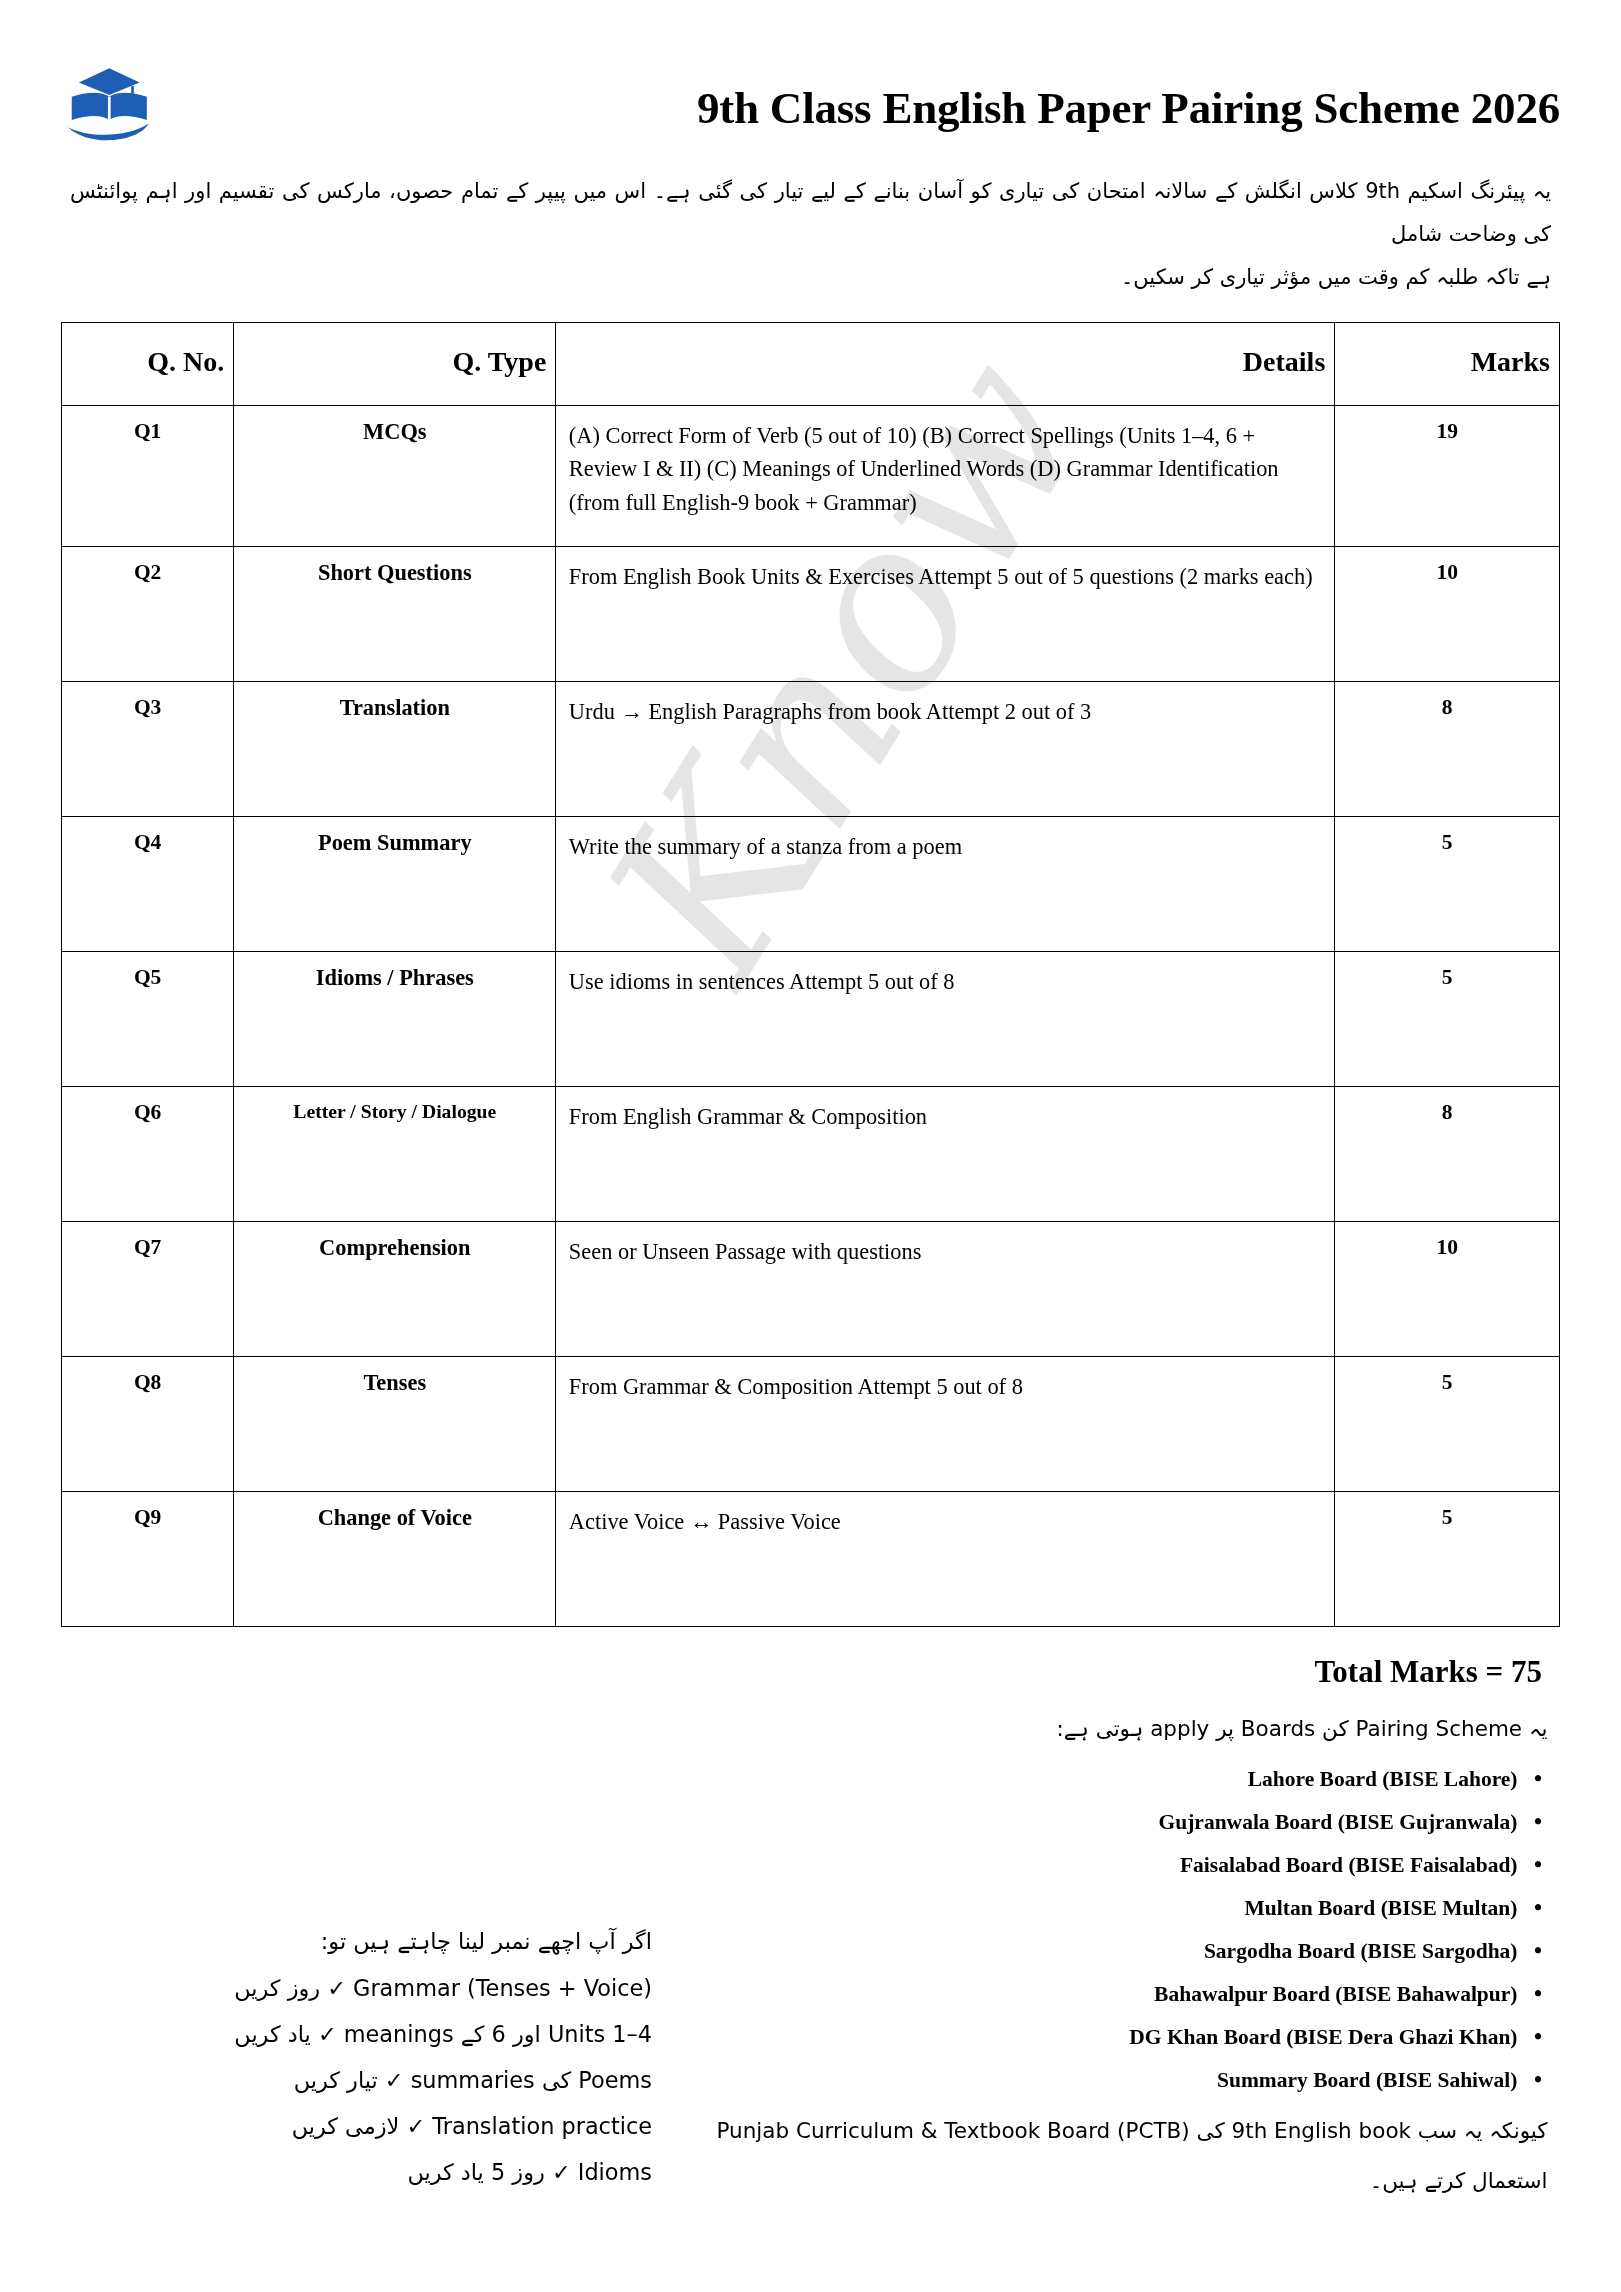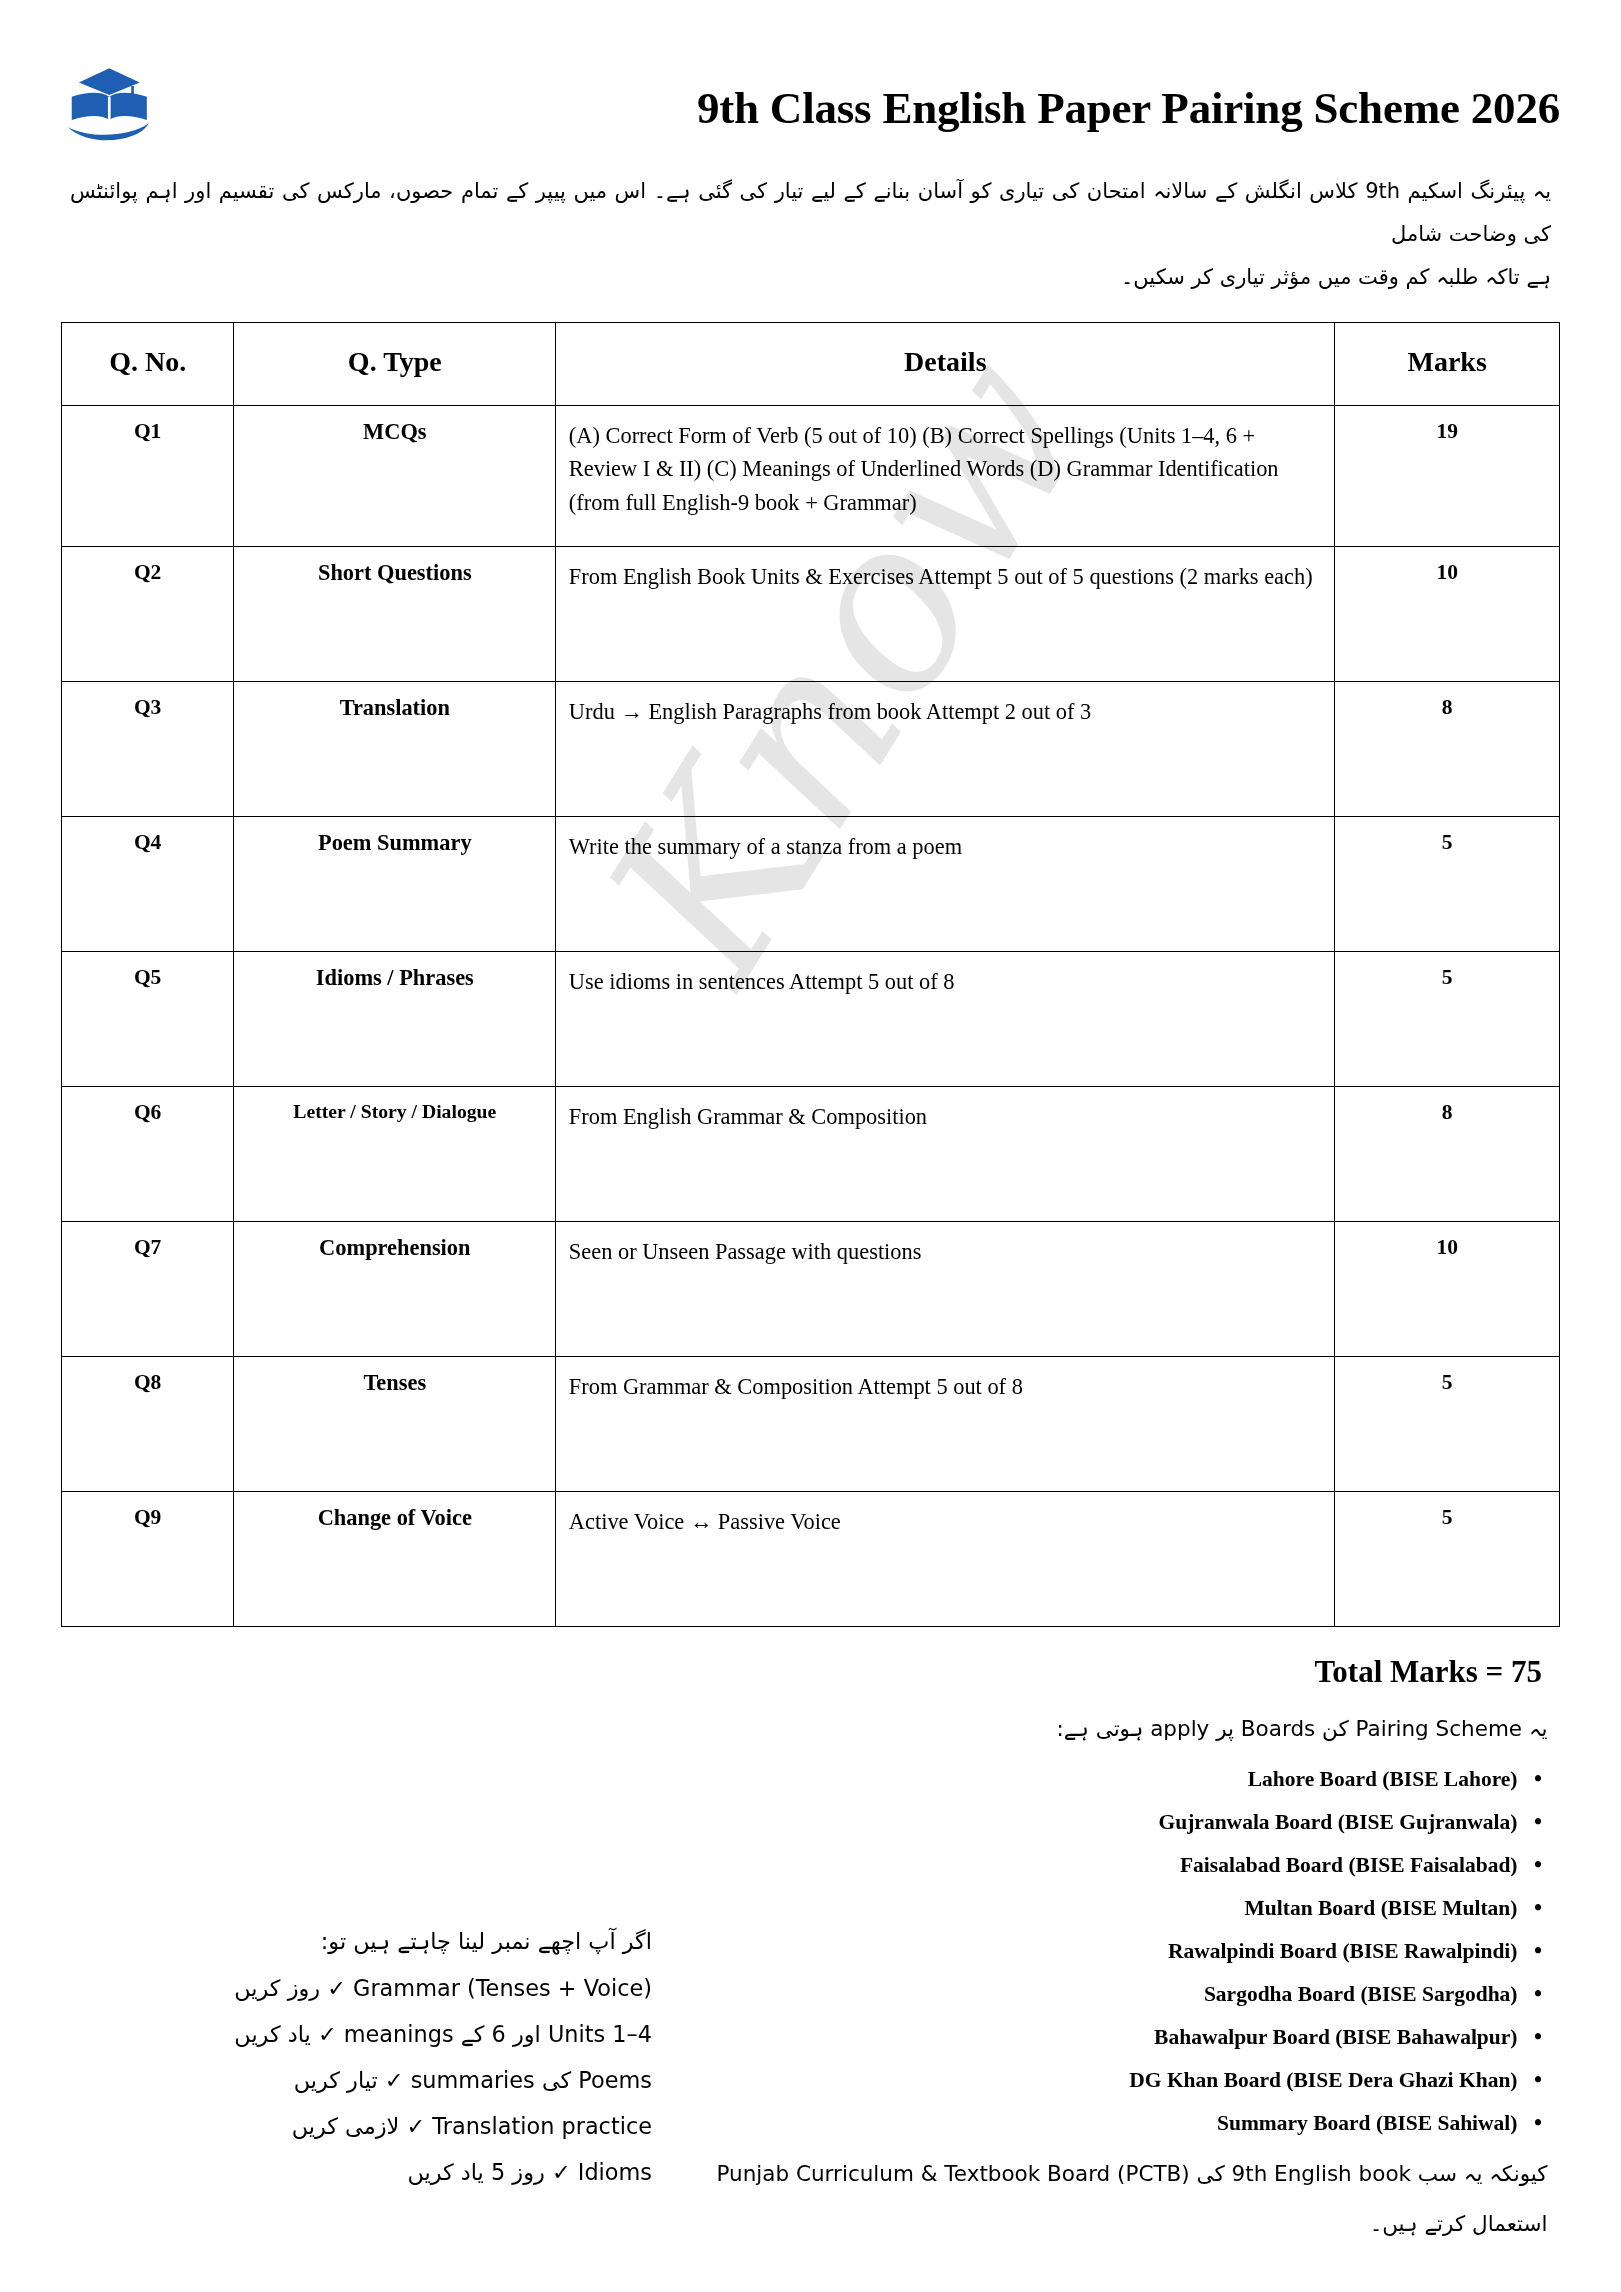--- a/index.html
+++ b/index.html
@@ -69,21 +69,21 @@
     table-layout: fixed;
   }
   table.scheme th, table.scheme td {
     border: 1.8px solid #000000;
     vertical-align: top;
     padding: 12.5px 12.5px;
   }
   table.scheme thead th {
     font-size: 28px;
     font-weight: bold;
-    text-align: center;
+    text-align: right;
     padding: 23px 9px 27px 9px;
     vertical-align: middle;
   }
   col.c-no    { width: 11.5%; }
   col.c-type  { width: 21.5%; }
   col.c-det   { width: 52%; }
   col.c-marks { width: 15%; }
 
   td.qno {
     text-align: center;
@@ -321,21 +321,20 @@
 
   <div class="total">Total Marks = 75</div>
 
   <div class="boards">
     <div class="boards-lead">یہ Pairing Scheme کن Boards پر apply ہوتی ہے:</div>
     <ul class="boards-list">
       <li>Lahore Board (BISE Lahore)</li>
       <li>Gujranwala Board (BISE Gujranwala)</li>
       <li>Faisalabad Board (BISE Faisalabad)</li>
       <li>Multan Board (BISE Multan)</li>
-      <li>Rawalpindi Board (BISE Rawalpindi)</li>
       <li>Sargodha Board (BISE Sargodha)</li>
       <li>Bahawalpur Board (BISE Bahawalpur)</li>
       <li>DG Khan Board (BISE Dera Ghazi Khan)</li>
       <li>Summary Board (BISE Sahiwal)</li>
     </ul>
     <div class="boards-foot">کیونکہ یہ سب 9th English book کی Punjab Curriculum &amp; Textbook Board (PCTB)</div>
     <div class="boards-foot">استعمال کرتے ہیں۔</div>
   </div>
 
   <div class="plan">

